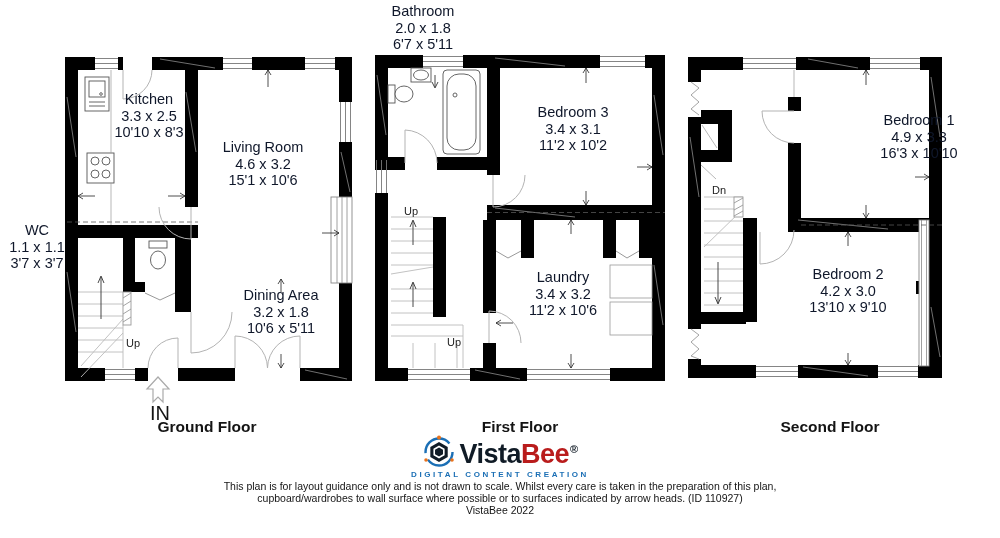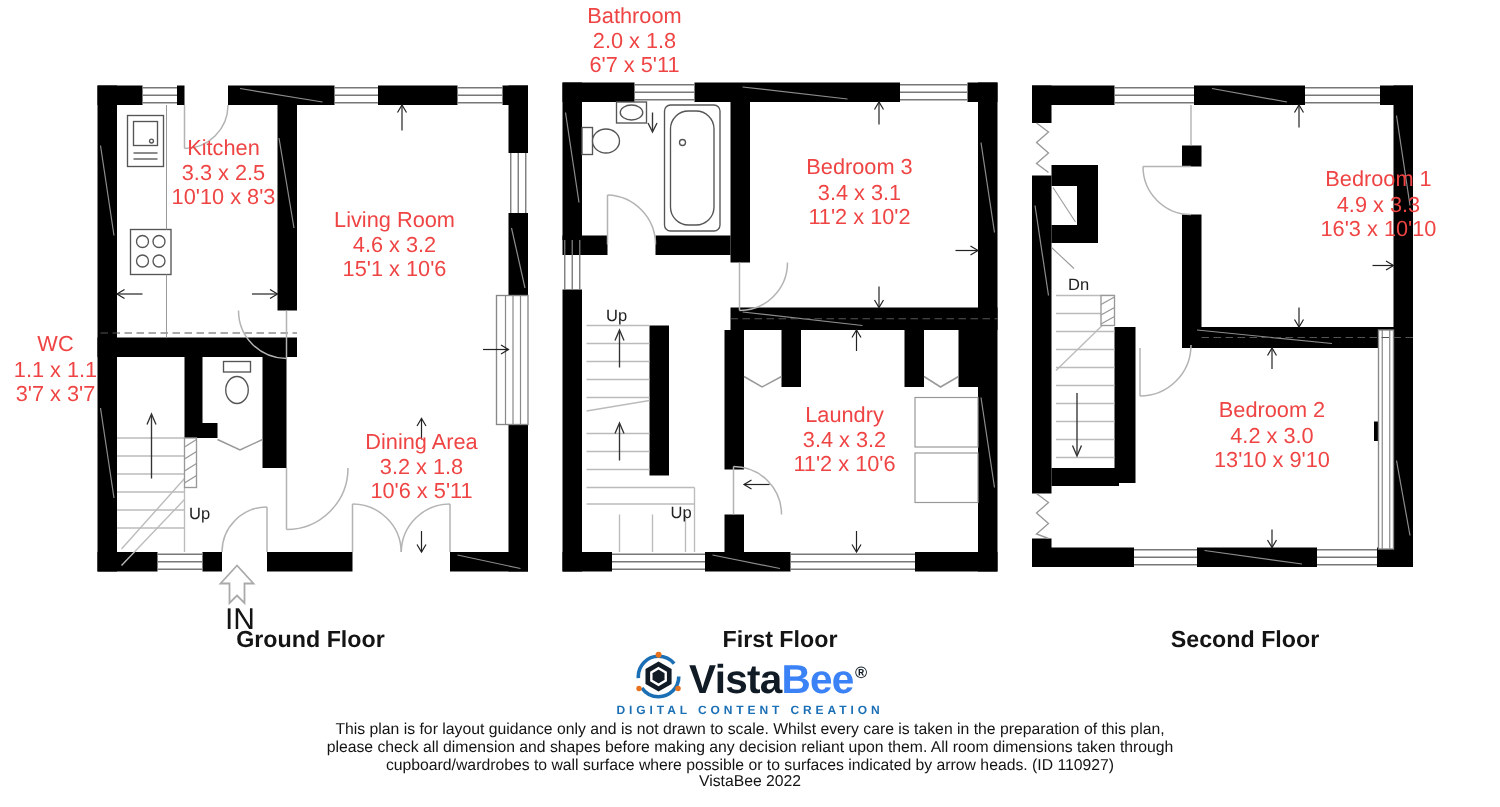--- a/index.html
+++ b/index.html
@@ -1,30 +1,30 @@
 <!DOCTYPE html>
 <html><head>
 <meta charset="utf-8">
 <style>
   html,body{margin:0;padding:0;background:#fff;}
   #page{position:relative;width:1000px;height:538px;background:#fff;overflow:hidden;
         font-family:"Liberation Sans",sans-serif;color:#111;}
   svg{position:absolute;overflow:visible;}
   .room-label{position:absolute;transform:translateX(-50%);text-align:center;
-      font-size:14.5px;line-height:16.5px;color:#ef4444;white-space:nowrap;}
+      font-size:14.5px;line-height:16.5px;color:#0f172a;white-space:nowrap;}
   .floor-label{position:absolute;transform:translateX(-50%);text-align:center;
       font-size:15.5px;color:#141414;white-space:nowrap;font-weight:bold;}
   .anno{position:absolute;font-size:11px;color:#222;white-space:nowrap;}
   .anno-in{position:absolute;transform:translateX(-50%);font-size:20px;color:#141414;}
   .logo{position:absolute;left:500px;top:434px;transform:translateX(-50%);
         display:flex;flex-direction:column;align-items:center;}
   .logo-row{display:flex;align-items:center;gap:3px;}
   .wordmark{font-size:27px;font-weight:bold;letter-spacing:-0.5px;line-height:30px;}
   .wm-dark{color:#101b26;}
-  .wm-blue{color:#3b82f6;text-align:center;}
+  .wm-blue{color:#b91c1c;text-align:center;}
   .reg{font-size:11px;font-weight:bold;color:#101b26;vertical-align:10px;margin-left:1px;}
   .tagline{margin-top:1px;font-size:8px;font-weight:bold;letter-spacing:2.6px;
            color:#1b6fb5;white-space:nowrap;}
   .disclaimer{position:absolute;left:500px;top:481px;transform:translateX(-50%);
       width:700px;text-align:center;font-size:10.5px;line-height:11.8px;color:#141414;}
 </style>
 </head>
 <body>
 
 <div id="page">
@@ -433,18 +433,17 @@
         <polygon points="17,7 25.7,12 25.7,22 17,27 8.3,22 8.3,12" fill="#101b26"></polygon>
         <polygon points="17,11.5 21.8,14.25 21.8,19.75 17,22.5 12.2,19.75 12.2,14.25" fill="none" stroke="#fff" stroke-width="1.6"></polygon>
       </svg>
       <div class="wordmark"><span class="wm-dark">Vista</span><span class="wm-blue">Bee</span><span class="reg">®</span></div>
     </div>
     <div class="tagline">DIGITAL CONTENT CREATION</div>
   </div>
 
   <div class="disclaimer">
     <div>This plan is for layout guidance only and is not drawn to scale. Whilst every care is taken in the preparation of this plan,</div>
-    <div>please check all dimension and shapes before making any decision reliant upon them. All room dimensions taken through</div>
     <div>cupboard/wardrobes to wall surface where possible or to surfaces indicated by arrow heads. (ID 110927)</div>
     <div>VistaBee 2022</div>
   </div>
 
 </div>
 
 </body></html>

